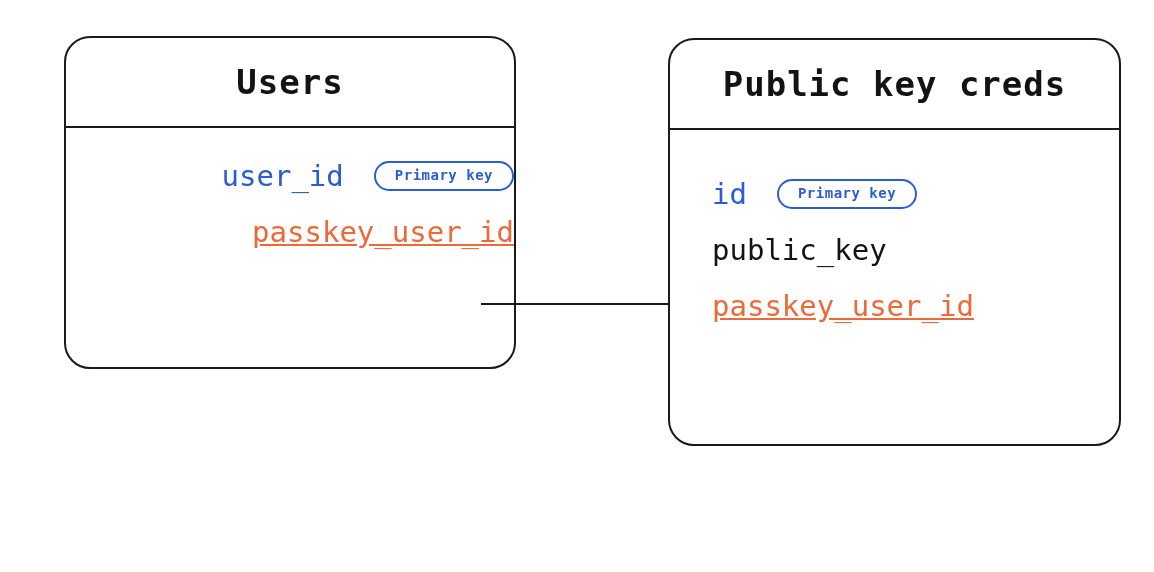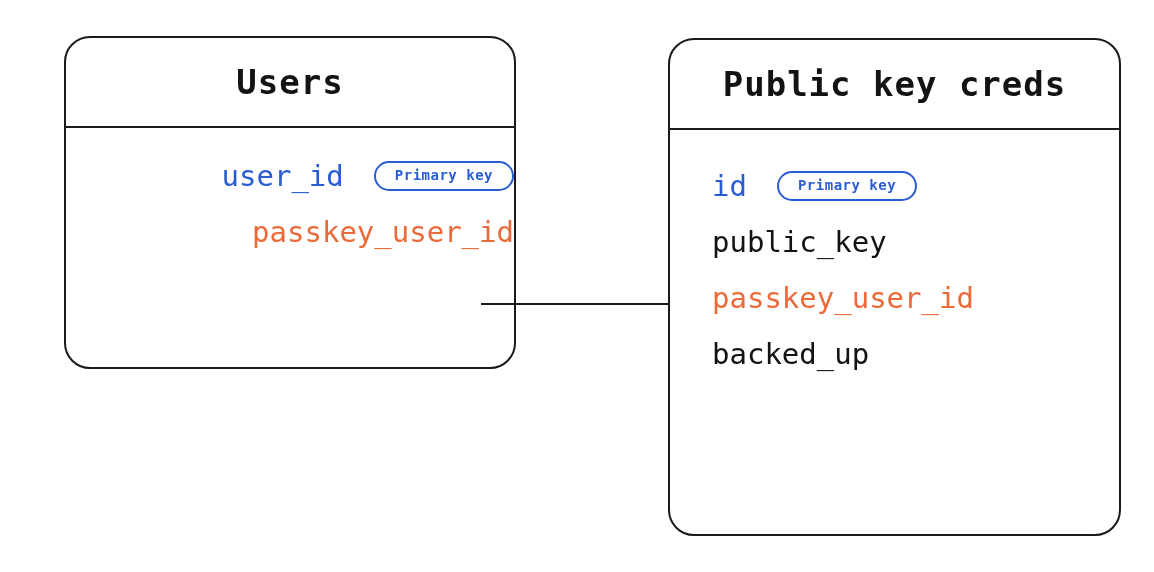--- a/index.html
+++ b/index.html
@@ -29,51 +29,51 @@
     left: 32px;
     top: 36px;
     width: 452px;
     height: 333px;
     margin-left: 32px;
   }
   .entity-creds {
     left: 668px;
     top: 38px;
     width: 453px;
-    height: 498px;
+    height: 408px;
   }
   .entity-title {
     height: 88px;
     display: flex;
     align-items: center;
     justify-content: center;
     border-bottom: 2px solid var(--line, #1a1a1a);
     font-weight: 700;
     font-size: 34px;
     letter-spacing: 1px;
     color: var(--ink, #131313);
   }
   .fields {
     display: flex;
     flex-direction: column;
     padding-left: 42px;
   }
   .entity-users .fields { padding-top: 20px; align-items: flex-end; }
-  .entity-creds .fields { padding-top: 28px; }
+  .entity-creds .fields { padding-top: 36px; }
   .field-row {
     height: 56px;
     display: flex;
     align-items: center;
     gap: 30px;
     font-size: 29px;
     white-space: nowrap;
   }
   .f-normal  .field-name { color: var(--ink, #131313); }
   .f-primary .field-name { color: var(--blue, #2a5cd3); }
-  .f-foreign .field-name { color: var(--orange, #eb6a3a); }
+  .f-foreign .field-name { color: var(--orange, #eb6a3a); text-decoration: underline; }
   .badge {
     display: inline-flex;
     align-items: center;
     border: 2px solid var(--blue, #2a5cd3);
     color: var(--blue, #2a5cd3);
     border-radius: 999px;
     font-size: 14px;
     font-weight: 700;
     letter-spacing: 0.5px;
     padding: 4px 19px 6px 19px;
@@ -113,19 +113,16 @@
       <div class="field-row f-primary">
         <span class="field-name">id</span>
         <span class="badge">Primary key</span>
       </div>
       <div class="field-row f-normal">
         <span class="field-name">public_key</span>
       </div>
       <div class="field-row f-foreign">
         <span class="field-name">passkey_user_id</span>
       </div>
-      <div class="field-row f-normal">
-        <span class="field-name">backed_up</span>
-      </div>
     </div>
   </div>
 
 </div>
 
 </body></html>

